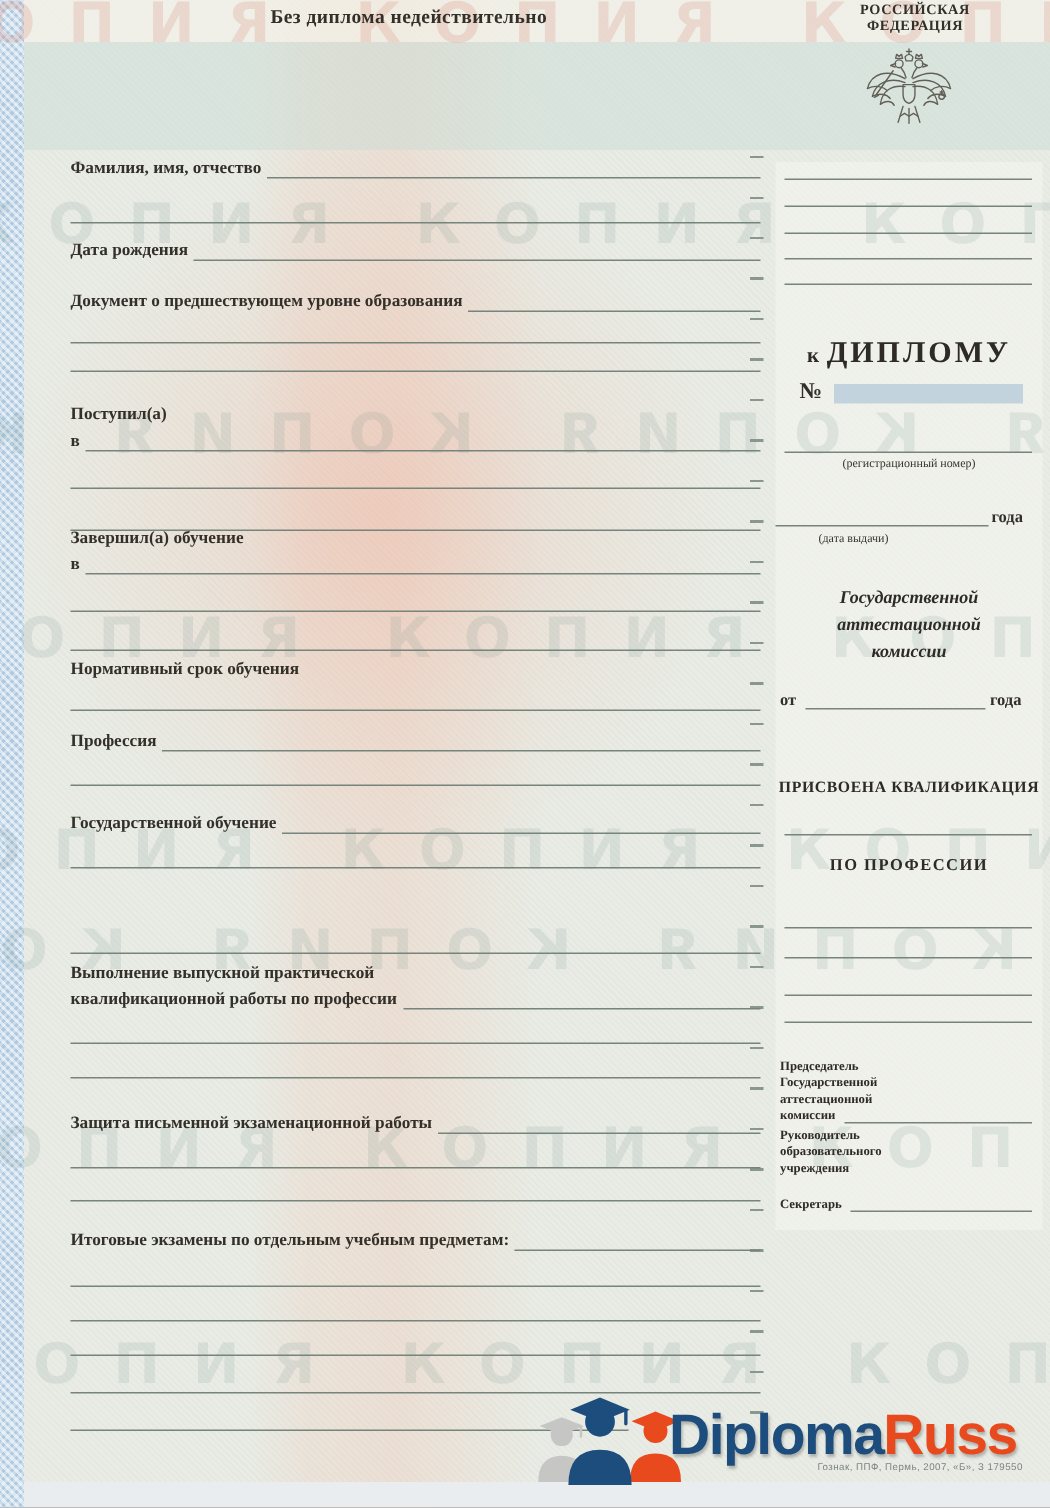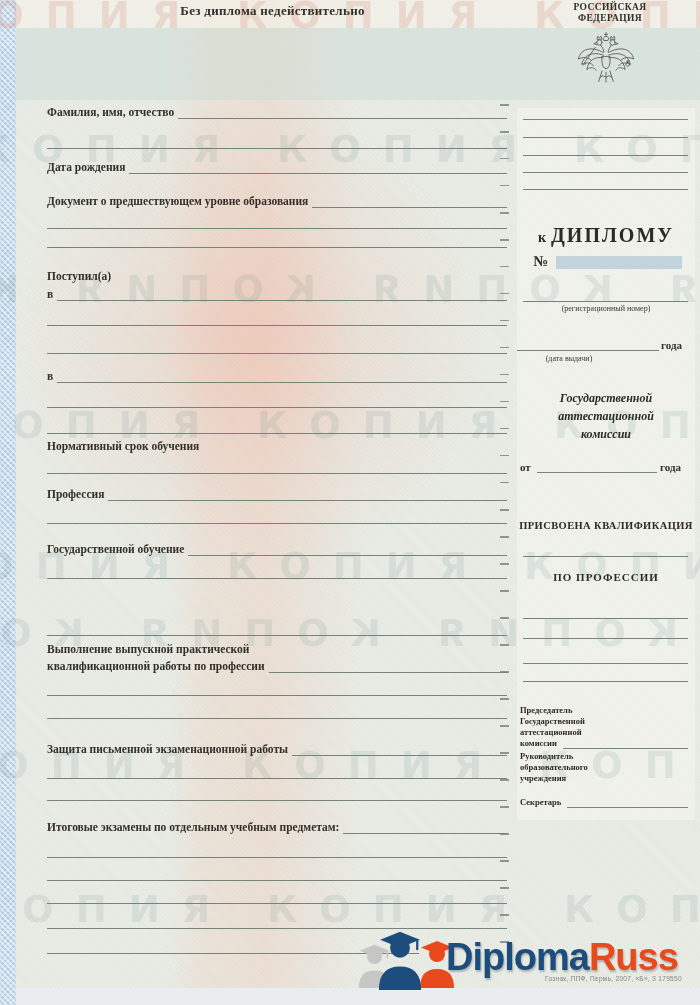--- a/index.html
+++ b/index.html
@@ -168,20 +168,23 @@
       <div class="frow" style="top: 285px;">
         <span class="flabel">в</span>
         <span class="fline"></span>
       </div>
       <div class="frow" style="top: 310px;">
         <span class="fline"></span>
       </div>
       <div class="frow" style="top: 338px;">
         <span class="fline"></span>
       </div>
+      <div class="frow" style="top: 350px;">
+        <span class="flabel">Завершил(а) обучение</span>
+      </div>
       <div class="frow" style="top: 367px;">
         <span class="flabel">в</span>
         <span class="fline"></span>
       </div>
       <div class="frow" style="top: 392px;">
         <span class="fline"></span>
       </div>
       <div class="frow" style="top: 418px;">
         <span class="fline"></span>
       </div>

